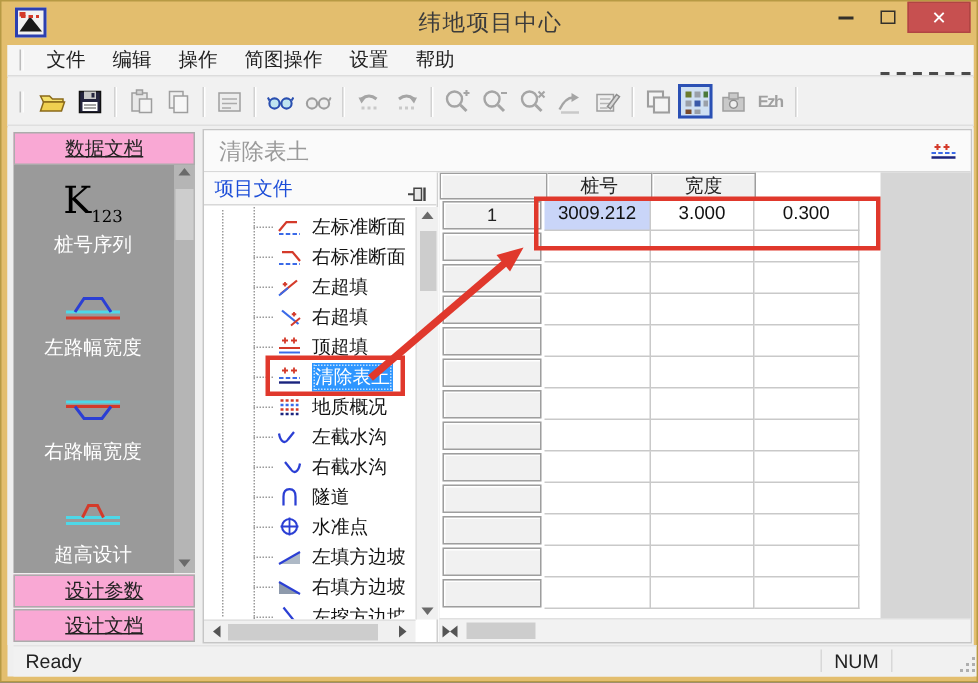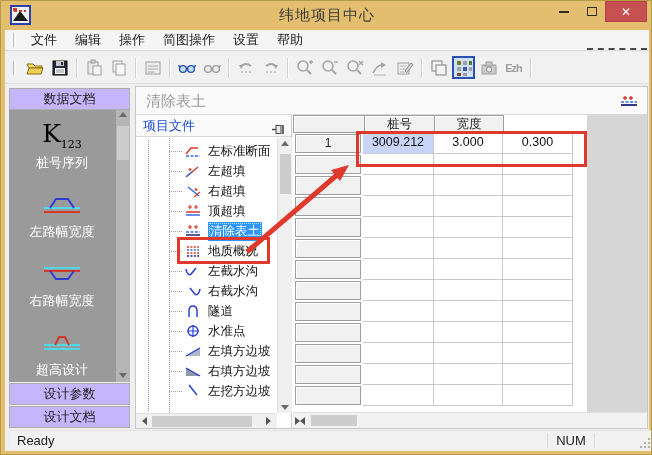--- a/index.html
+++ b/index.html
@@ -44,23 +44,23 @@
         margin:0 1px; }
   .tb svg { width:18px; height:18px; }
   .tb-sep { width:1px; height:20px; background:#D2D2D2; box-shadow:1px 0 0 #fff; margin:0 4px; }
   .tb-grid { border:2px solid #2B50B4; background:#CFE0F2; }
   .ezh { font-size:11px; color:#A0A0A0; font-weight:bold; letter-spacing:-1px; }
 
   
   .workspace { position:absolute; left:0; top:55px; width:644px; height:345px; background:#EFEFEF; }
 
   
-  .side-btn { position:absolute; left:4px; width:121px; height:22px; background:#c4b5fd;
+  .side-btn { position:absolute; left:4px; width:121px; height:22px; background:#f9a8d4;
               border:1px solid #ACACAC; font-size:13px; color:#222; text-align:center;
-              line-height:20px; }
+              line-height:20px;text-decoration:underline; }
   .sb-top { top:3px; }
   .sb-p1 { top:298px; }
   .sb-p2 { top:321px; }
   .side-panel { position:absolute; left:4px; top:25px; width:121px; height:272px;
                 background:#9A9A9A; overflow:hidden; }
   .side-list { position:absolute; left:0; top:0; width:106px; height:272px; overflow:hidden;
                display:flex; flex-direction:column; align-items:center; padding-top:10px; }
   .side-item { display:flex; flex-direction:column; align-items:center; margin-bottom:17px; }
   .side-item .ic { height:30px; display:flex; align-items:center; justify-content:center; }
   .side-label { font-size:13px; color:#fff; margin-top:4px; white-space:nowrap; }
@@ -391,20 +391,27 @@
           <div class="tree-body">
             <div class="titem">
               <svg viewBox="0 0 18 14">
                 <path d="M2 10 L7 4 H14" fill="none" stroke="#D43A2A" stroke-width="1.5"></path>
                 <path d="M2 12 H16" stroke="#3A6AE8" stroke-width="1.3" stroke-dasharray="3 1.5"></path>
               </svg>
               <span class="tlabel">左标准断面</span>
             </div>
             <div class="titem">
               <svg viewBox="0 0 18 14">
+                <path d="M16 10 L11 4 H4" fill="none" stroke="#D43A2A" stroke-width="1.5"></path>
+                <path d="M2 12 H16" stroke="#3A6AE8" stroke-width="1.3" stroke-dasharray="3 1.5"></path>
+              </svg>
+              <span class="tlabel">右标准断面</span>
+            </div>
+            <div class="titem">
+              <svg viewBox="0 0 18 14">
                 <path d="M3 12 L14 3" stroke="#D43A2A" stroke-width="1.5"></path>
                 <path d="M6 4 v3 M4.5 5.5 h3" stroke="#D43A2A" stroke-width="1.2"></path>
                 <path d="M2 13 L8 8" stroke="#3A6AE8" stroke-width="1.3"></path>
               </svg>
               <span class="tlabel">左超填</span>
             </div>
             <div class="titem">
               <svg viewBox="0 0 18 14">
                 <path d="M4 3 L15 12" stroke="#3A6AE8" stroke-width="1.5"></path>
                 <path d="M12 4 v3 M10.5 5.5 h3" stroke="#D43A2A" stroke-width="1.2"></path>

